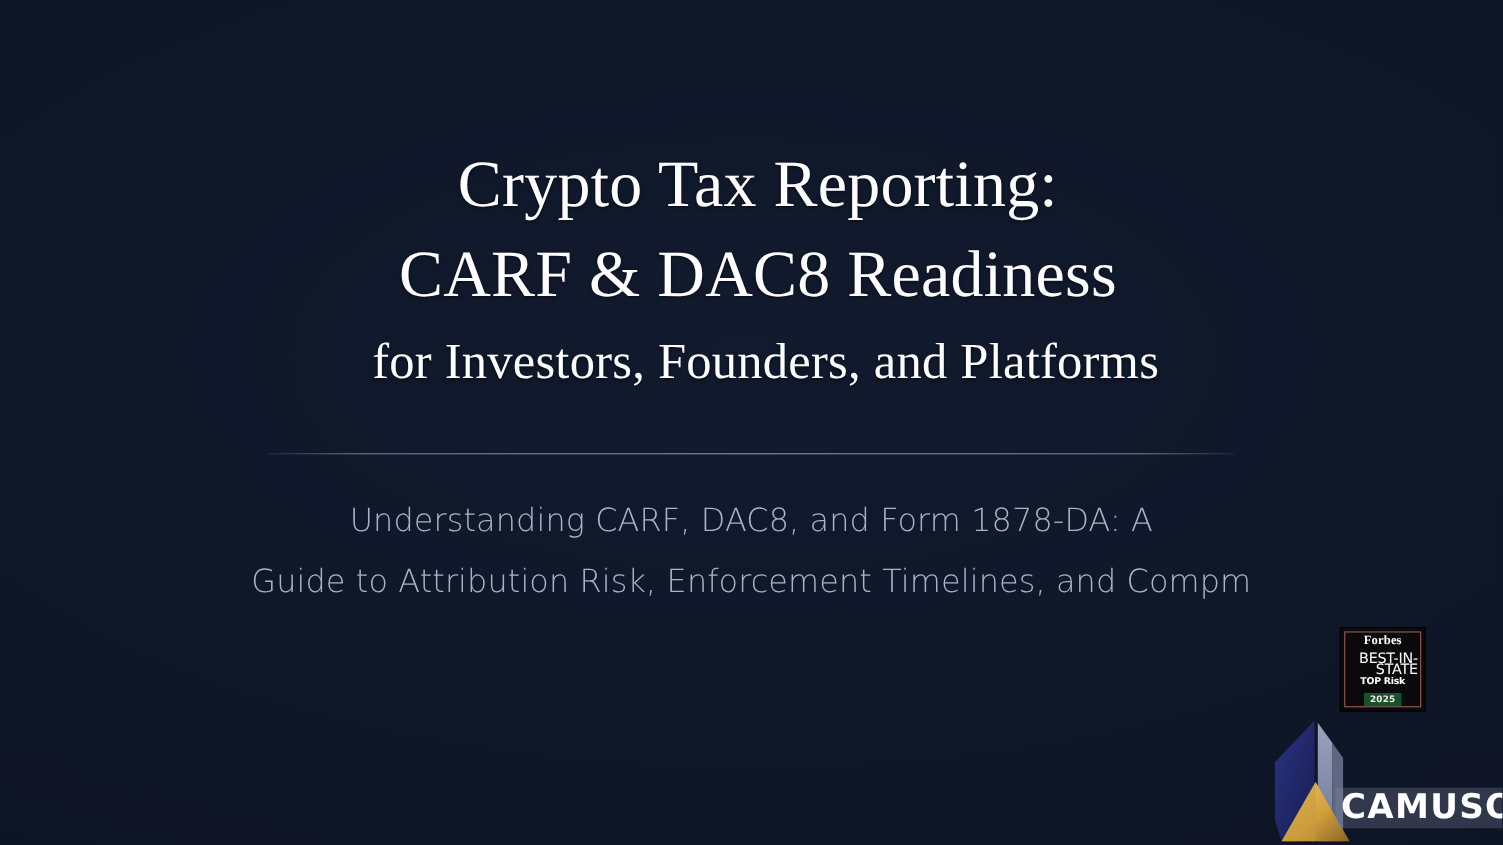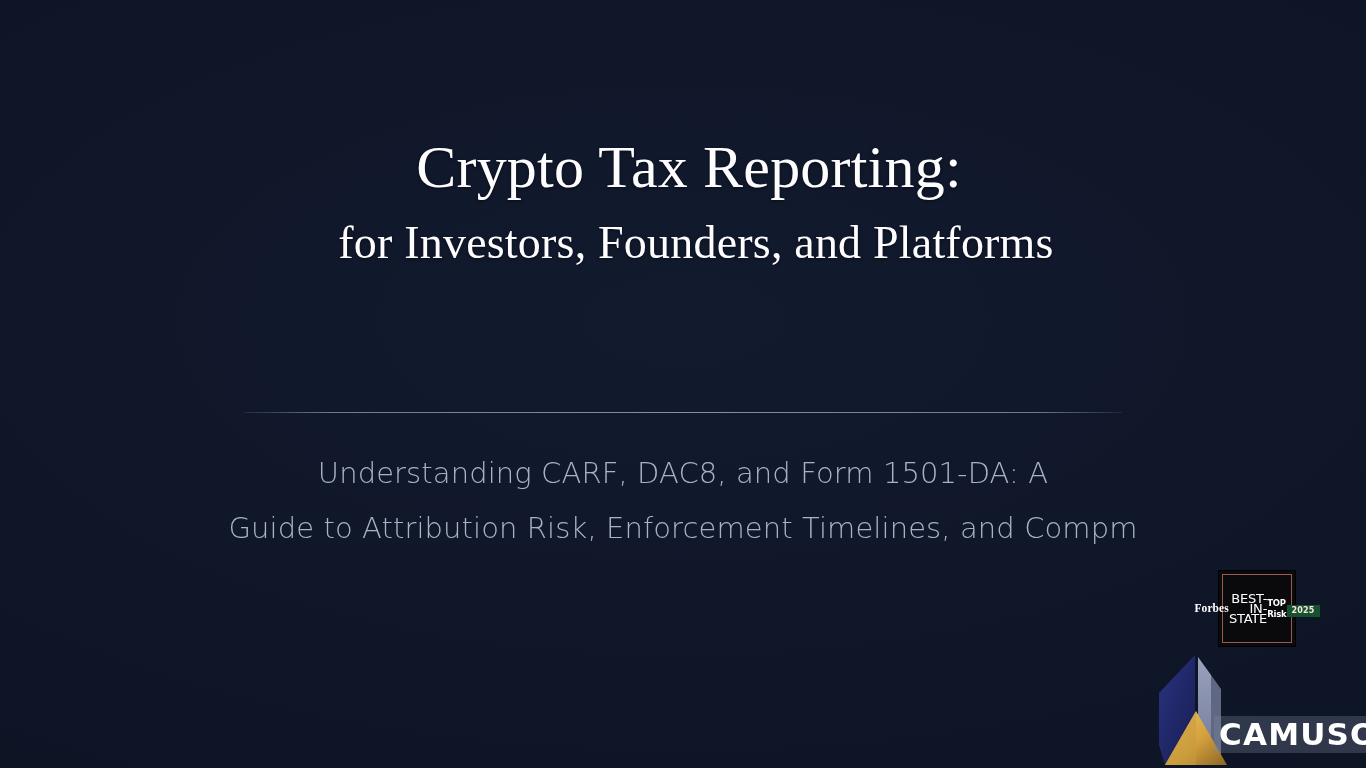--- a/index.html
+++ b/index.html
@@ -98,20 +98,21 @@
     border: 1px solid #000;
     box-sizing: border-box;
     padding: 3px;
   }
   .forbes-inner {
     width: 100%;
     height: 100%;
     box-sizing: border-box;
     border: 1px solid #9b5a57;
     display: flex;
+    flex-direction: column;
     align-items: center;
     justify-content: center;
     padding: 1px 2px;
   }
   .forbes-word {
     font-family: "Liberation Serif", "DejaVu Serif", serif;
     font-weight: bold;
     font-size: 11.5px;
     line-height: 13px;
     color: #ffffff;
@@ -187,27 +188,28 @@
     padding: 1px 5px 2px 5px;
   }
 </style>
 </head>
 <body>
 
 <div class="slide">
 
   <div class="title-block">
     <div class="title-line title-line-1">Crypto Tax Reporting:</div>
+    <div class="title-line title-line-2">CARF &amp; DAC8 Readiness</div>
     <div class="title-line title-line-3">for Investors, Founders, and Platforms</div>
   </div>
 
   <div class="divider"></div>
 
   <div class="body-block">
-    <div class="body-line">Understanding CARF, DAC8, and Form 1501-DA: A</div>
+    <div class="body-line">Understanding CARF, DAC8, and Form 1878-DA: A</div>
     <div class="body-line">Guide to Attribution Risk, Enforcement Timelines, and Compm</div>
   </div>
 
   <div class="forbes-badge">
     <div class="forbes-inner">
       <div class="forbes-word">Forbes</div>
       <div class="forbes-rule"></div>
       <div class="forbes-sub">BEST-IN-STATE</div>
       <div class="forbes-sub2">TOP Risk</div>
       <div class="forbes-year">2025</div>

